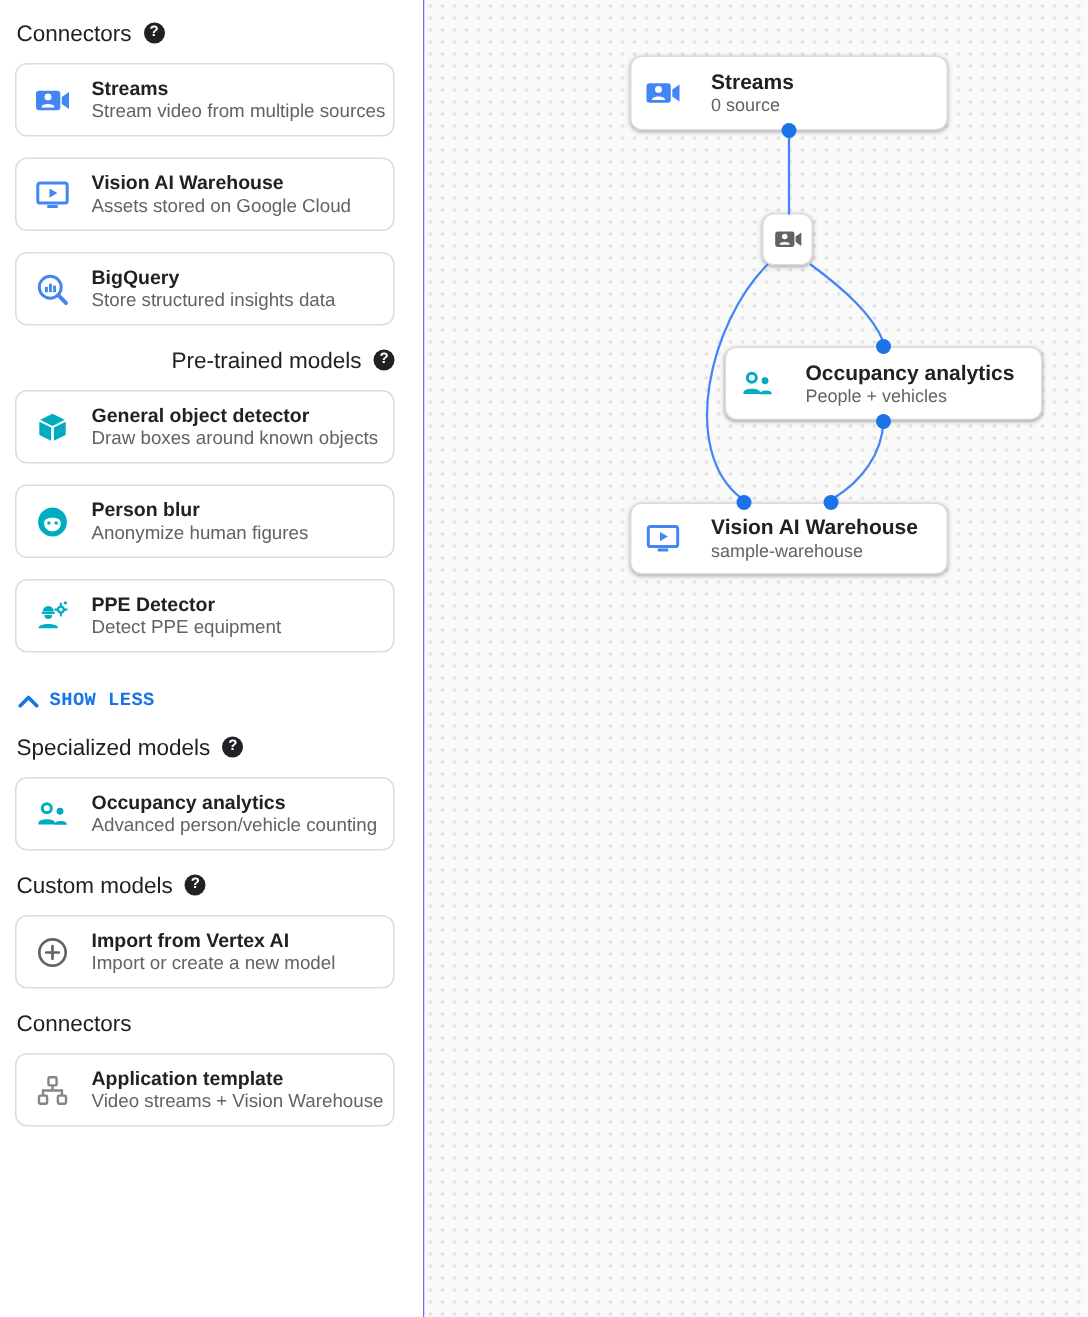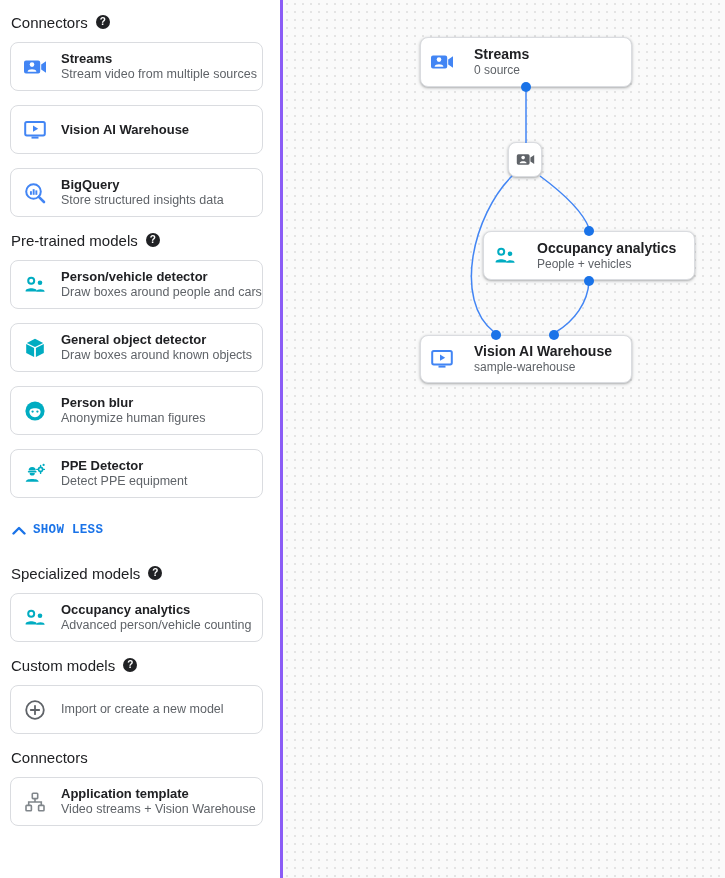--- a/index.html
+++ b/index.html
@@ -6,29 +6,29 @@
   html,body { margin:0; padding:0; }
   body {
     width:725px; height:878px; overflow:hidden;
     font-family:"Liberation Sans", sans-serif;
     display:flex; background:#fff;
     color:#202124;
   }
   
   .sidebar {
     width:283px; min-width:283px; height:878px;
-    background:#fff; border-right:3px solid #8b5cf6;
+    background:#fff; border-right:1px solid #8b5cf6;
     padding:13px 19px 0 10px; overflow:hidden;
   }
   .section-header {
     display:flex; align-items:center; gap:8px;
     font-size:15px; color:#202124; height:18px;
     margin:0 0 11px 0; padding-left:1px;
   }
-  .mt13 { margin-top:13px; } .mt26 { margin-top:26px; } .mt14 { margin-top:14px;align-items:center; }
+  .mt13 { margin-top:13px;justify-content:flex-end; } .mt26 { margin-top:14px; } .mt14 { margin-top:14px;align-items:center; }
   .help-icon {
     width:14px; height:14px; border-radius:50%;
     background:#202124; color:#fff;
     font-size:10px; font-weight:bold; line-height:14px;
     display:flex; align-items:center; justify-content:center;
     cursor:pointer; flex:none;
   }
   .card {
     width:253px; height:49px; background:#fff;
     border:1px solid #dadce0; border-radius:8px;
@@ -104,20 +104,21 @@
   <div class="card">
     <span class="card-icon">
       <svg viewBox="0 0 24 24">
           <rect x="2.2" y="4" width="19.6" height="13.4" rx="1.6" fill="none" stroke="#4285f4" stroke-width="2"></rect>
           <path fill="#4285f4" d="M10 7.6l5.2 3.1-5.2 3.1z"></path>
           <path fill="#4285f4" d="M8.5 18.6h7v2h-7z"></path>
         </svg>
     </span>
     <span class="card-text">
       <span class="card-title">Vision AI Warehouse</span>
+      <span class="card-sub">Assets stored on Google Cloud</span>
     </span>
   </div>
 
   <div class="card">
     <span class="card-icon">
       <svg viewBox="0 0 24 24">
           <circle cx="10.5" cy="10.5" r="7.3" fill="none" stroke="#4285f4" stroke-width="2"></circle>
           <path d="M15.8 15.8 21 21" stroke="#4285f4" stroke-width="2.6" stroke-linecap="round"></path>
           <rect x="7" y="10.2" width="1.9" height="3.6" fill="#4285f4"></rect>
           <rect x="9.7" y="8.2" width="1.9" height="5.6" fill="#4285f4"></rect>
@@ -130,34 +131,20 @@
     </span>
   </div>
 
   <div class="section-header mt13">
     <span>Pre-trained models</span>
     <span class="help-icon">
         <span>?</span>
       </span>
   </div>
 
-  <div class="card">
-    <span class="card-icon">
-      <svg viewBox="0 0 24 24">
-          <circle cx="8.2" cy="7.8" r="3" fill="none" stroke="#00acc1" stroke-width="2"></circle>
-          <path fill="#00acc1" d="M2.6 17.9c0-3.6 11.2-3.6 11.2 0v.7H2.6z"></path>
-          <circle cx="17" cy="9.8" r="2.3" fill="#00acc1"></circle>
-          <path fill="#00acc1" d="M13.4 18.6c0-3 8.2-3 8.2 0v.2h-8.2z"></path>
-        </svg>
-    </span>
-    <span class="card-text">
-      <span class="card-title">Person/vehicle detector</span>
-      <span class="card-sub">Draw boxes around people and cars</span>
-    </span>
-  </div>
 
   <div class="card">
     <span class="card-icon">
       <svg viewBox="0 0 24 24">
           <path fill="#00acc1" d="M12 2.8l8.2 4.1L12 11 3.8 6.9z"></path>
           <path fill="#00acc1" d="M3.2 8.1l7.9 3.9v8.9l-7.9-3.9z"></path>
           <path fill="#00acc1" d="M20.8 8.1l-7.9 3.9v8.9l7.9-3.9z"></path>
         </svg>
     </span>
     <span class="card-text">
@@ -236,20 +223,21 @@
   </div>
 
   <div class="card">
     <span class="card-icon">
       <svg viewBox="0 0 24 24">
           <circle cx="12" cy="12" r="8.8" fill="none" stroke="#5f6368" stroke-width="1.8"></circle>
           <path d="M12 7.8v8.4M7.8 12h8.4" stroke="#5f6368" stroke-width="1.8" stroke-linecap="round"></path>
         </svg>
     </span>
     <span class="card-text">
+      <span class="card-title">Import from Vertex AI</span>
       <span class="card-sub">Import or create a new model</span>
     </span>
   </div>
 
   <div class="section-header mt14">
     <span>Connectors</span>
   </div>
 
   <div class="card">
     <span class="card-icon">

